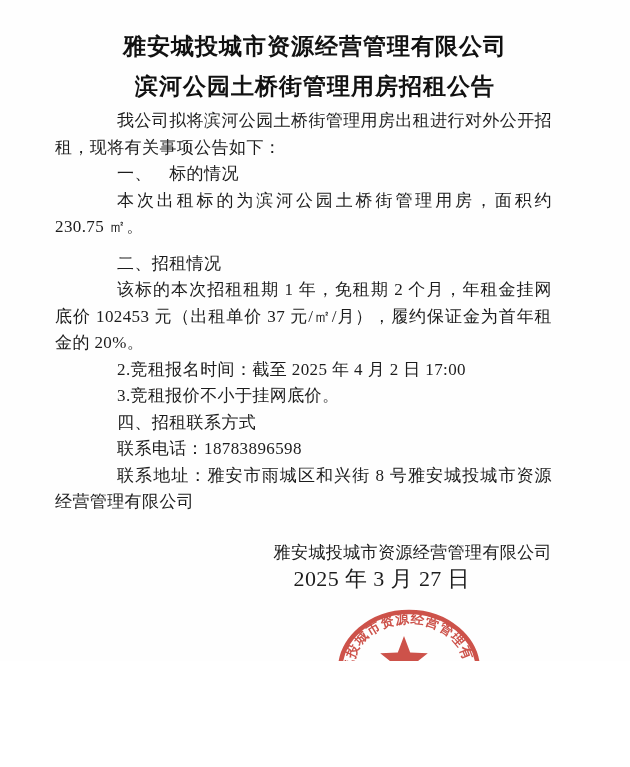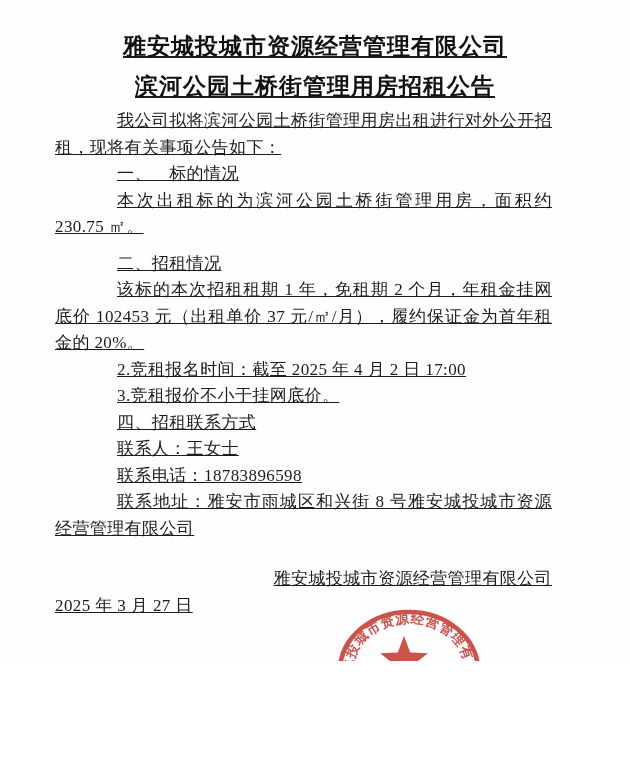--- a/index.html
+++ b/index.html
@@ -5,21 +5,20 @@
   html,body{margin:0;padding:0;}
   body{background:#ffffff;}
   .page{
     position:relative;
     width:630px;height:661px;
     margin:0 auto;
     background:#fefefe;
     overflow:hidden;
     font-family:"Liberation Serif", serif;
     color:#1c1c1c;
-    text-decoration:underline;
   }
   .title-block{
     padding-top:26px;
     text-align:center;
     font-family:"Liberation Sans", sans-serif;
     font-weight:700;
     font-size:23px;
     line-height:40px;
     letter-spacing:1px;
     color:#111;
@@ -40,22 +39,23 @@
   .signature-block{
     margin-top:24px;
   }
   .sig-company{
     text-align:right;
     font-size:17px;
     line-height:26.5px;
     letter-spacing:0.4px;
   }
   .sig-date{
+    text-align:right;
     padding-right:82px;
-    font-size:17px;
+    font-size:22px;
     line-height:26.5px;
     letter-spacing:0.4px;
   }
   .seal{
     position:absolute;
     left:334px;
     top:606px;
     width:150px;
     height:132px;
     opacity:0.88;
@@ -87,21 +87,20 @@
 
   <div class="content">
     <p>我公司拟将滨河公园土桥街管理用房出租进行对外公开招租，现将有关事项公告如下：</p>
     <p>一、　标的情况</p>
     <p>本次出租标的为滨河公园土桥街管理用房，面积约 230.75 ㎡。</p>
     <p class="sec2">二、招租情况</p>
     <p>该标的本次招租租期 1 年，免租期 2 个月，年租金挂网底价 102453 元（出租单价 37 元/㎡/月），履约保证金为首年租金的 20%。</p>
     <p>2.竞租报名时间：截至 2025 年 4 月 2 日 17:00</p>
     <p>3.竞租报价不小于挂网底价。</p>
     <p>四、招租联系方式</p>
-    <p>联系人：王女士</p>
     <p>联系电话：18783896598</p>
     <p>联系地址：雅安市雨城区和兴街 8 号雅安城投城市资源经营管理有限公司</p>
 
     <div class="signature-block">
       <div class="sig-company">雅安城投城市资源经营管理有限公司</div>
       <div class="sig-date">2025 年 3 月 27 日</div>
     </div>
   </div>
 
   <div class="seal">

